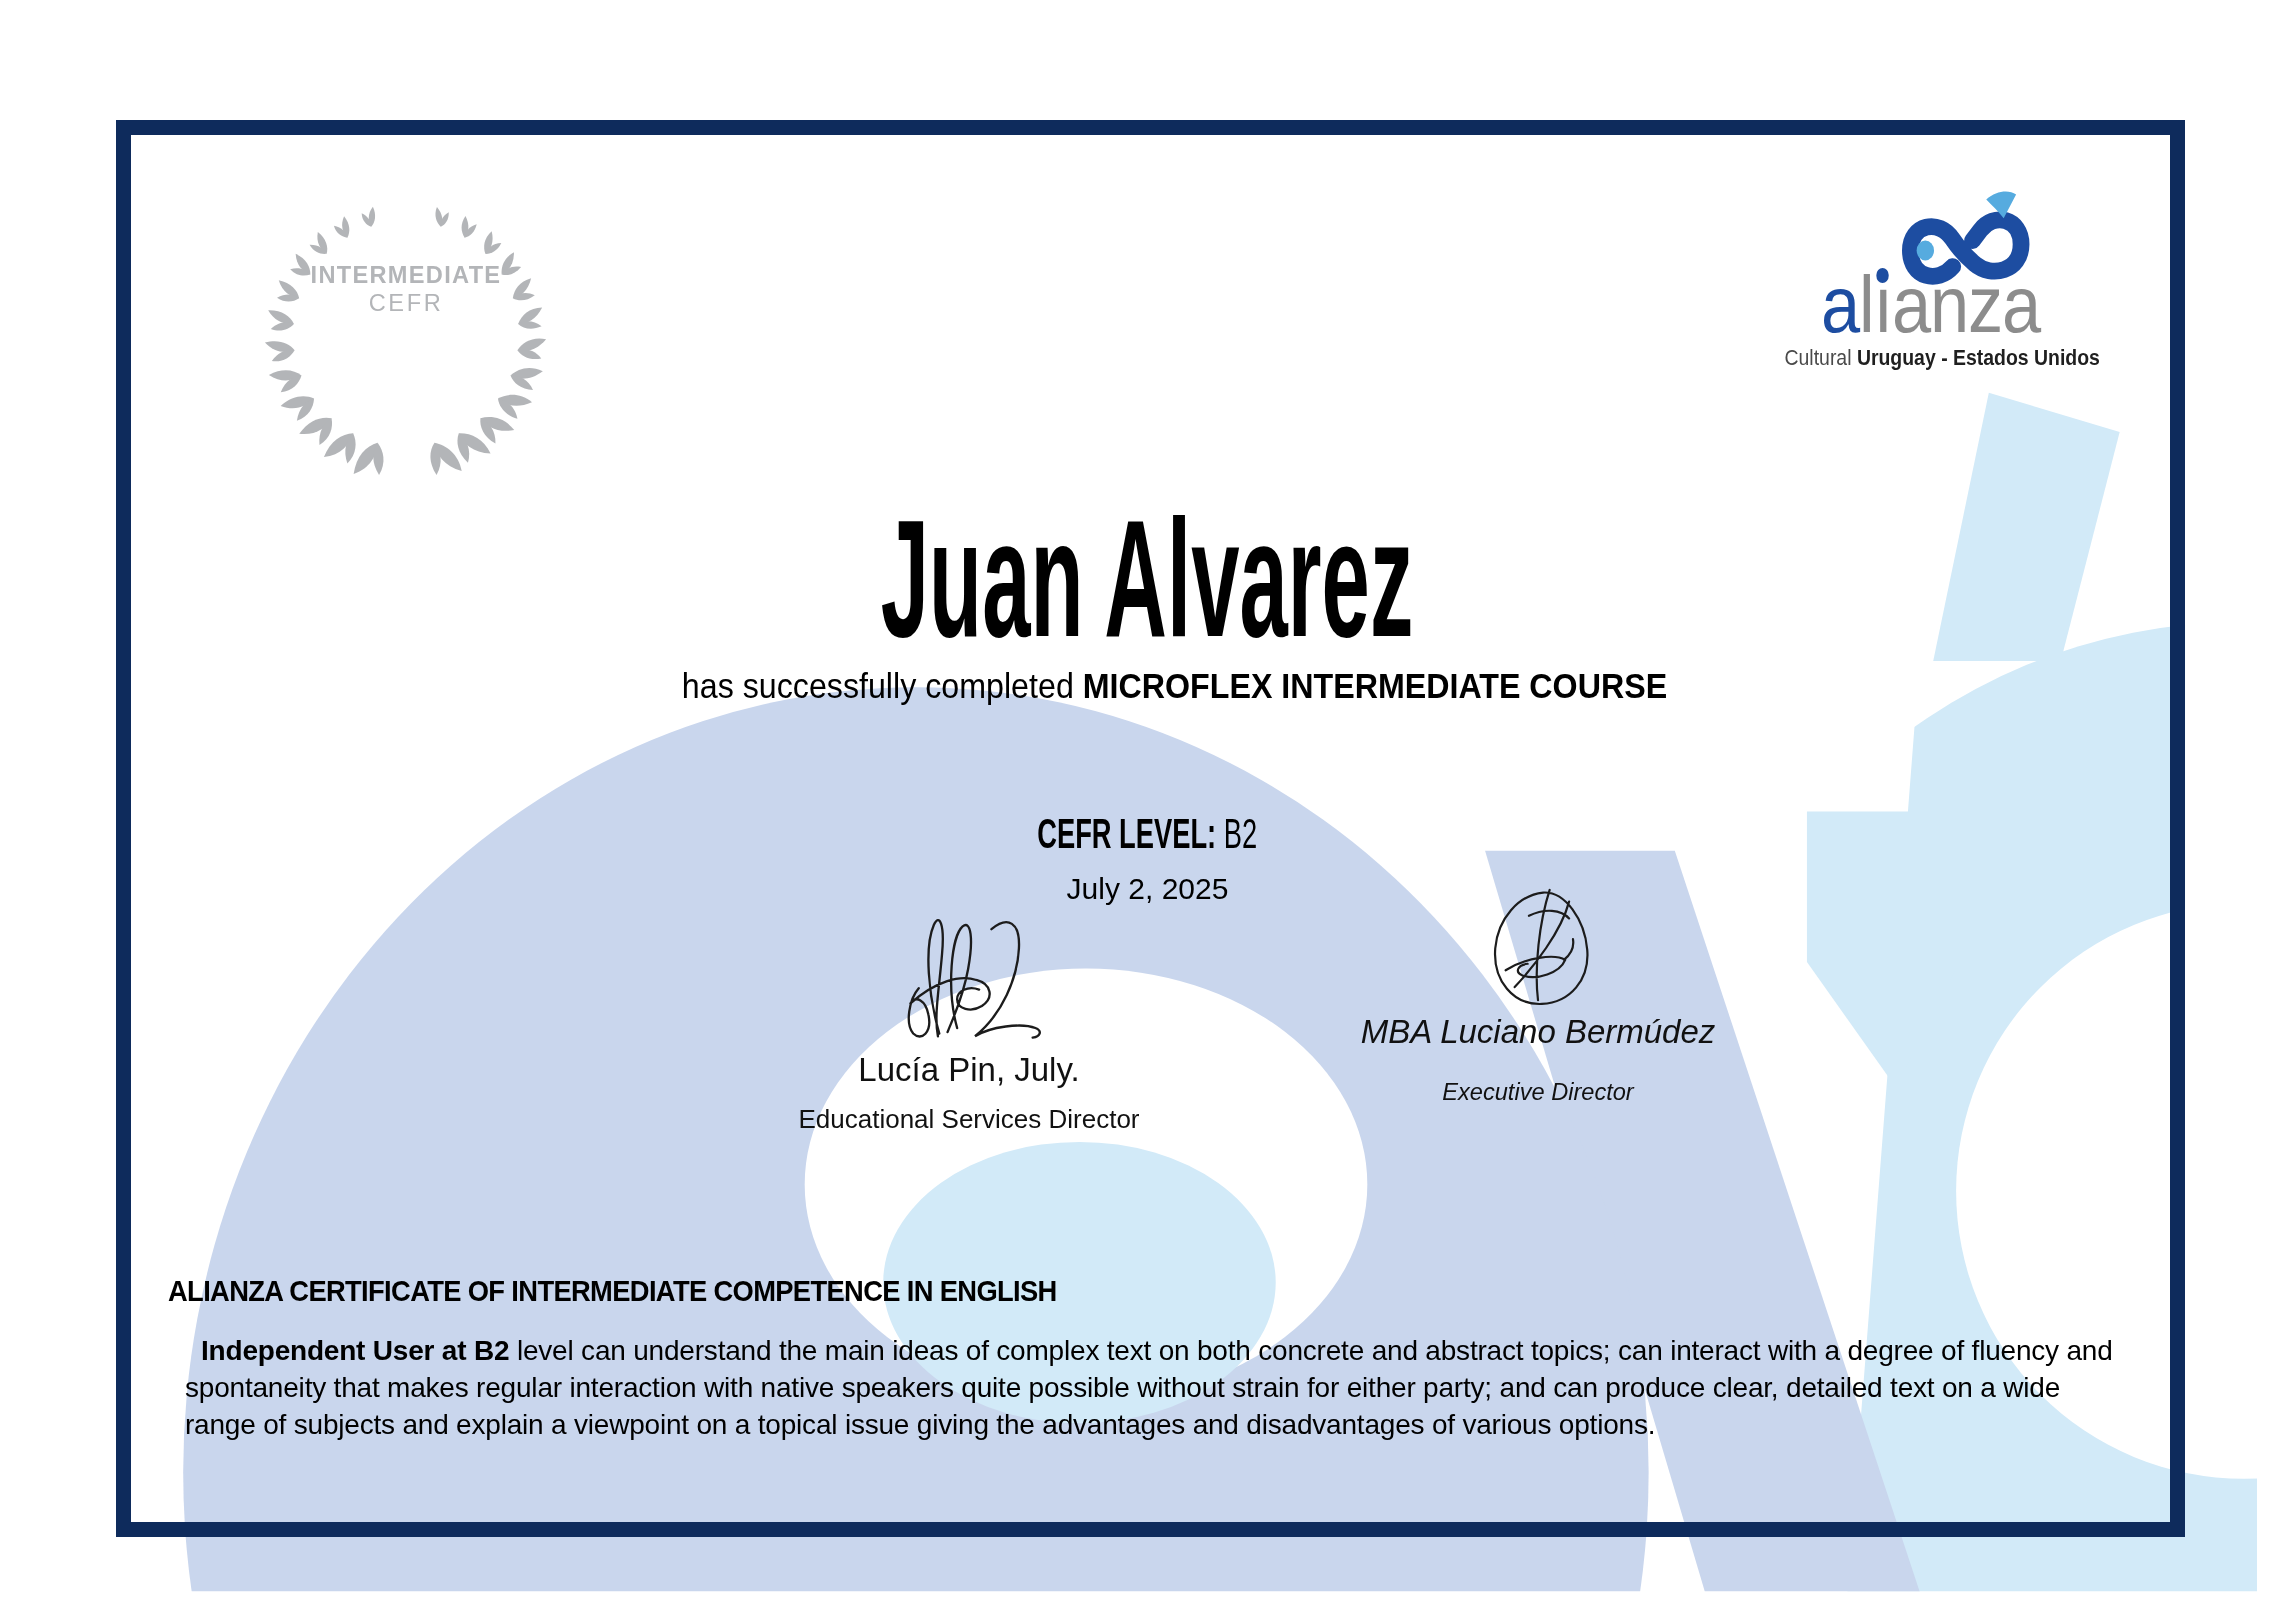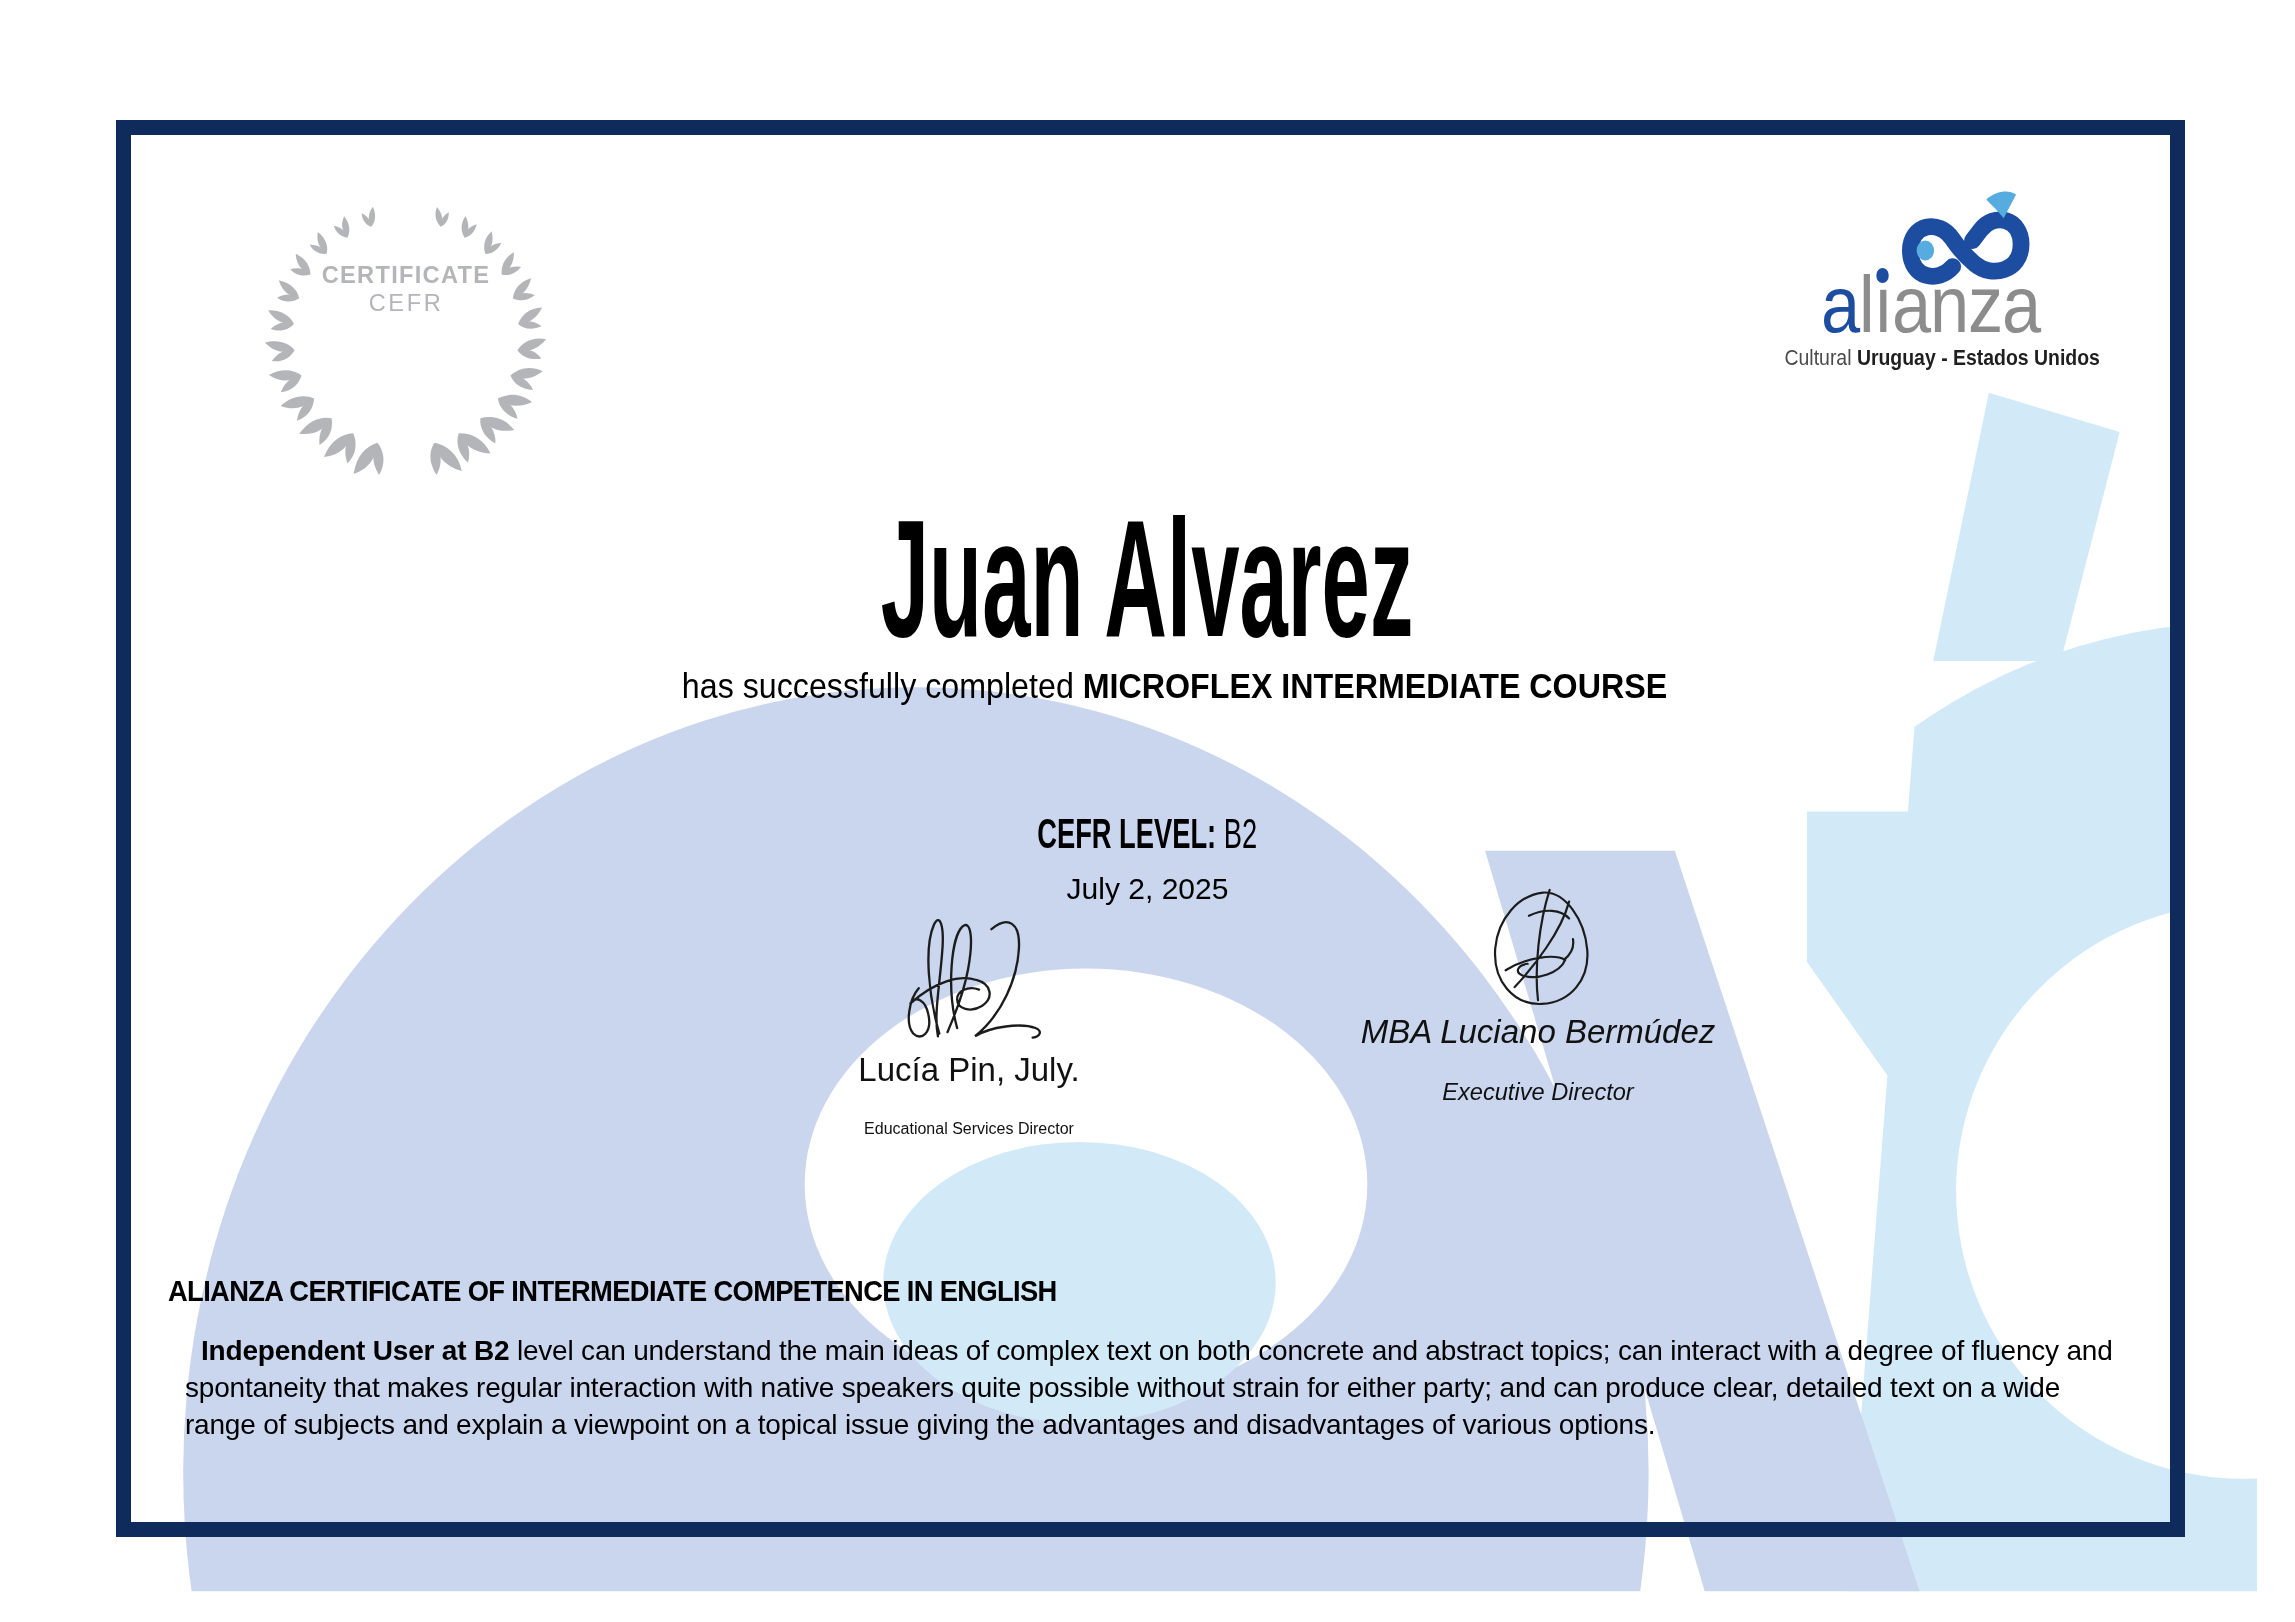--- a/index.html
+++ b/index.html
@@ -45,21 +45,21 @@
   #cefr{top:810px;font-size:42px;}
   #cefr .inner{display:inline-block;transform:scaleX(.65);transform-origin:center;}
   #cefr b{font-weight:bold;}
   #issue-date{top:872px;font-size:30px;}
   
   .sig-block{z-index:9;width:406px;text-align:center;}
   #sig-left{left:766px;top:903px;}
   #sig-right{left:1335px;top:877px;font-style:italic;}
   .sig-block svg{display:block;margin:0 auto;}
   .sig-name{font-size:33px;color:#111;}
-  .sig-title{font-size:16px;color:#111;margin-top:31px;}
+  .sig-title{font-size:26px;color:#111;margin-top:15px;}
   #sig-left .sig-name{margin-top:5.2px;}
   #sig-right .sig-name{margin-top:0px;}
   #sig-right .sig-title{margin-top:27.5px;font-size:23.6px;}
   
   #footer-heading{left:168px;top:1274px;z-index:9;font-size:29.4px;font-weight:bold;white-space:nowrap;}
   #footer-heading .inner{display:inline-block;transform:scaleX(.93);transform-origin:left;letter-spacing:-0.7px;}
   #footer-para{left:185px;top:1332px;width:1930px;z-index:9;font-size:28px;line-height:37px;
                letter-spacing:-0.2px;}
   #footer-para b{font-weight:bold;margin-left:16px;}
 </style>
@@ -140,21 +140,21 @@
       <path d="M0,0 C-7,-9 -10,-22 -2,-36 C7,-22 6,-9 0,0 Z" fill="#b3b5b8" transform="translate(348.7,344.0) rotate(512.6) scale(1.25)"></path>
       <path d="M0,0 C-7,-9 -10,-22 -2,-36 C7,-22 6,-9 0,0 Z" fill="#b3b5b8" transform="translate(154.3,366.9) rotate(234.0) scale(1.60)"></path>
       <path d="M0,0 C-7,-9 -10,-22 -2,-36 C7,-22 6,-9 0,0 Z" fill="#b3b5b8" transform="translate(154.3,366.9) rotate(194.0) scale(1.31)"></path>
       <path d="M0,0 C-7,-9 -10,-22 -2,-36 C7,-22 6,-9 0,0 Z" fill="#b3b5b8" transform="translate(315.7,366.9) rotate(486.0) scale(1.60)"></path>
       <path d="M0,0 C-7,-9 -10,-22 -2,-36 C7,-22 6,-9 0,0 Z" fill="#b3b5b8" transform="translate(315.7,366.9) rotate(526.0) scale(1.31)"></path>
       <path d="M0,0 C-7,-9 -10,-22 -2,-36 C7,-22 6,-9 0,0 Z" fill="#b3b5b8" transform="translate(191.6,381.4) rotate(220.6) scale(1.67)"></path>
       <path d="M0,0 C-7,-9 -10,-22 -2,-36 C7,-22 6,-9 0,0 Z" fill="#b3b5b8" transform="translate(191.6,381.4) rotate(180.6) scale(1.37)"></path>
       <path d="M0,0 C-7,-9 -10,-22 -2,-36 C7,-22 6,-9 0,0 Z" fill="#b3b5b8" transform="translate(278.4,381.4) rotate(499.4) scale(1.67)"></path>
       <path d="M0,0 C-7,-9 -10,-22 -2,-36 C7,-22 6,-9 0,0 Z" fill="#b3b5b8" transform="translate(278.4,381.4) rotate(539.4) scale(1.37)"></path>
     </svg>
-  <div class="abs b1">CERTIFICATE</div>
+  <div class="abs b1">INTERMEDIATE</div>
   <div class="abs b2">CEFR</div>
 </div>
 
 <svg id="logo-symbol" class="abs" viewBox="0 0 230 200" aria-hidden="true">
   <path d="M96,130 C72,158 28,148 28,104 C28,62 74,52 96,86 C106,101 118,114 132,126
            C158,148 206,138 206,94 C206,52 162,42 140,72 L128,88" fill="none" stroke="#1d4da1" stroke-width="27" stroke-linecap="round"></path>
   <ellipse cx="52" cy="104" rx="14" ry="16" fill="#56abdf"></ellipse>
   <path d="M150,22 C166,8 186,6 198,14 L178,52 C170,42 160,32 150,22 Z" fill="#56abdf"></path>
 </svg>
 

